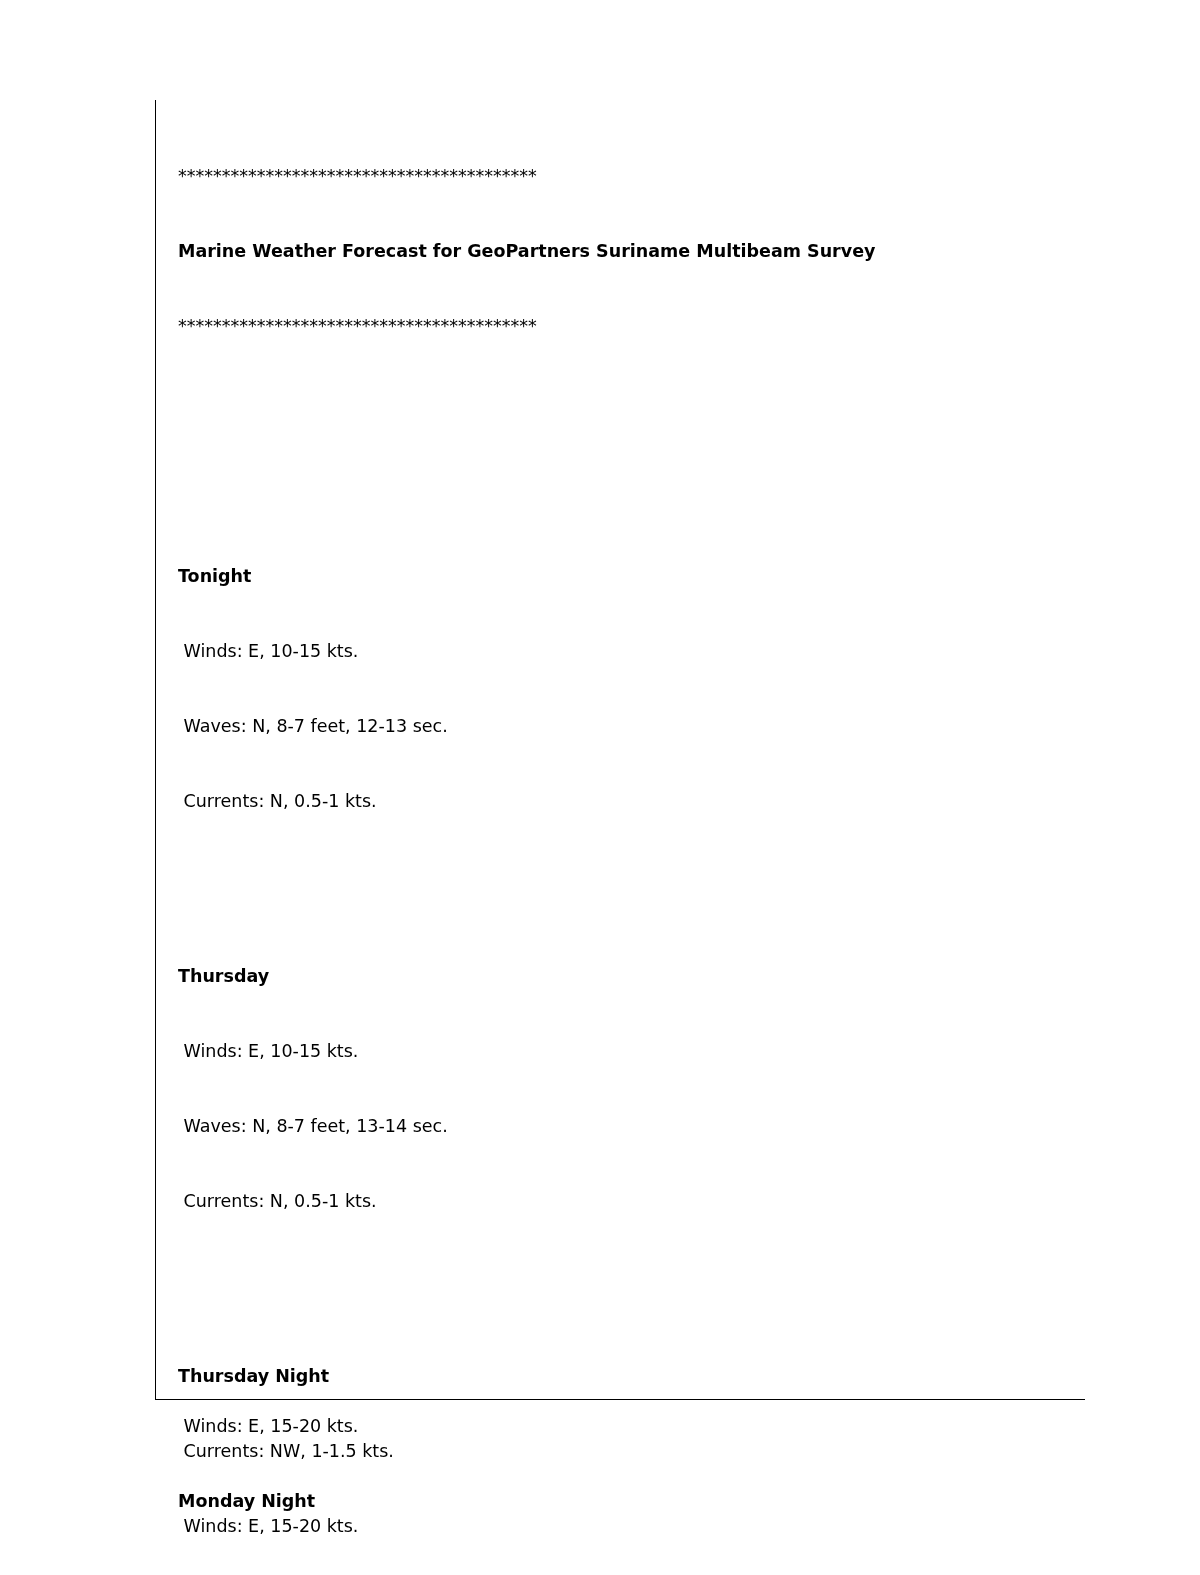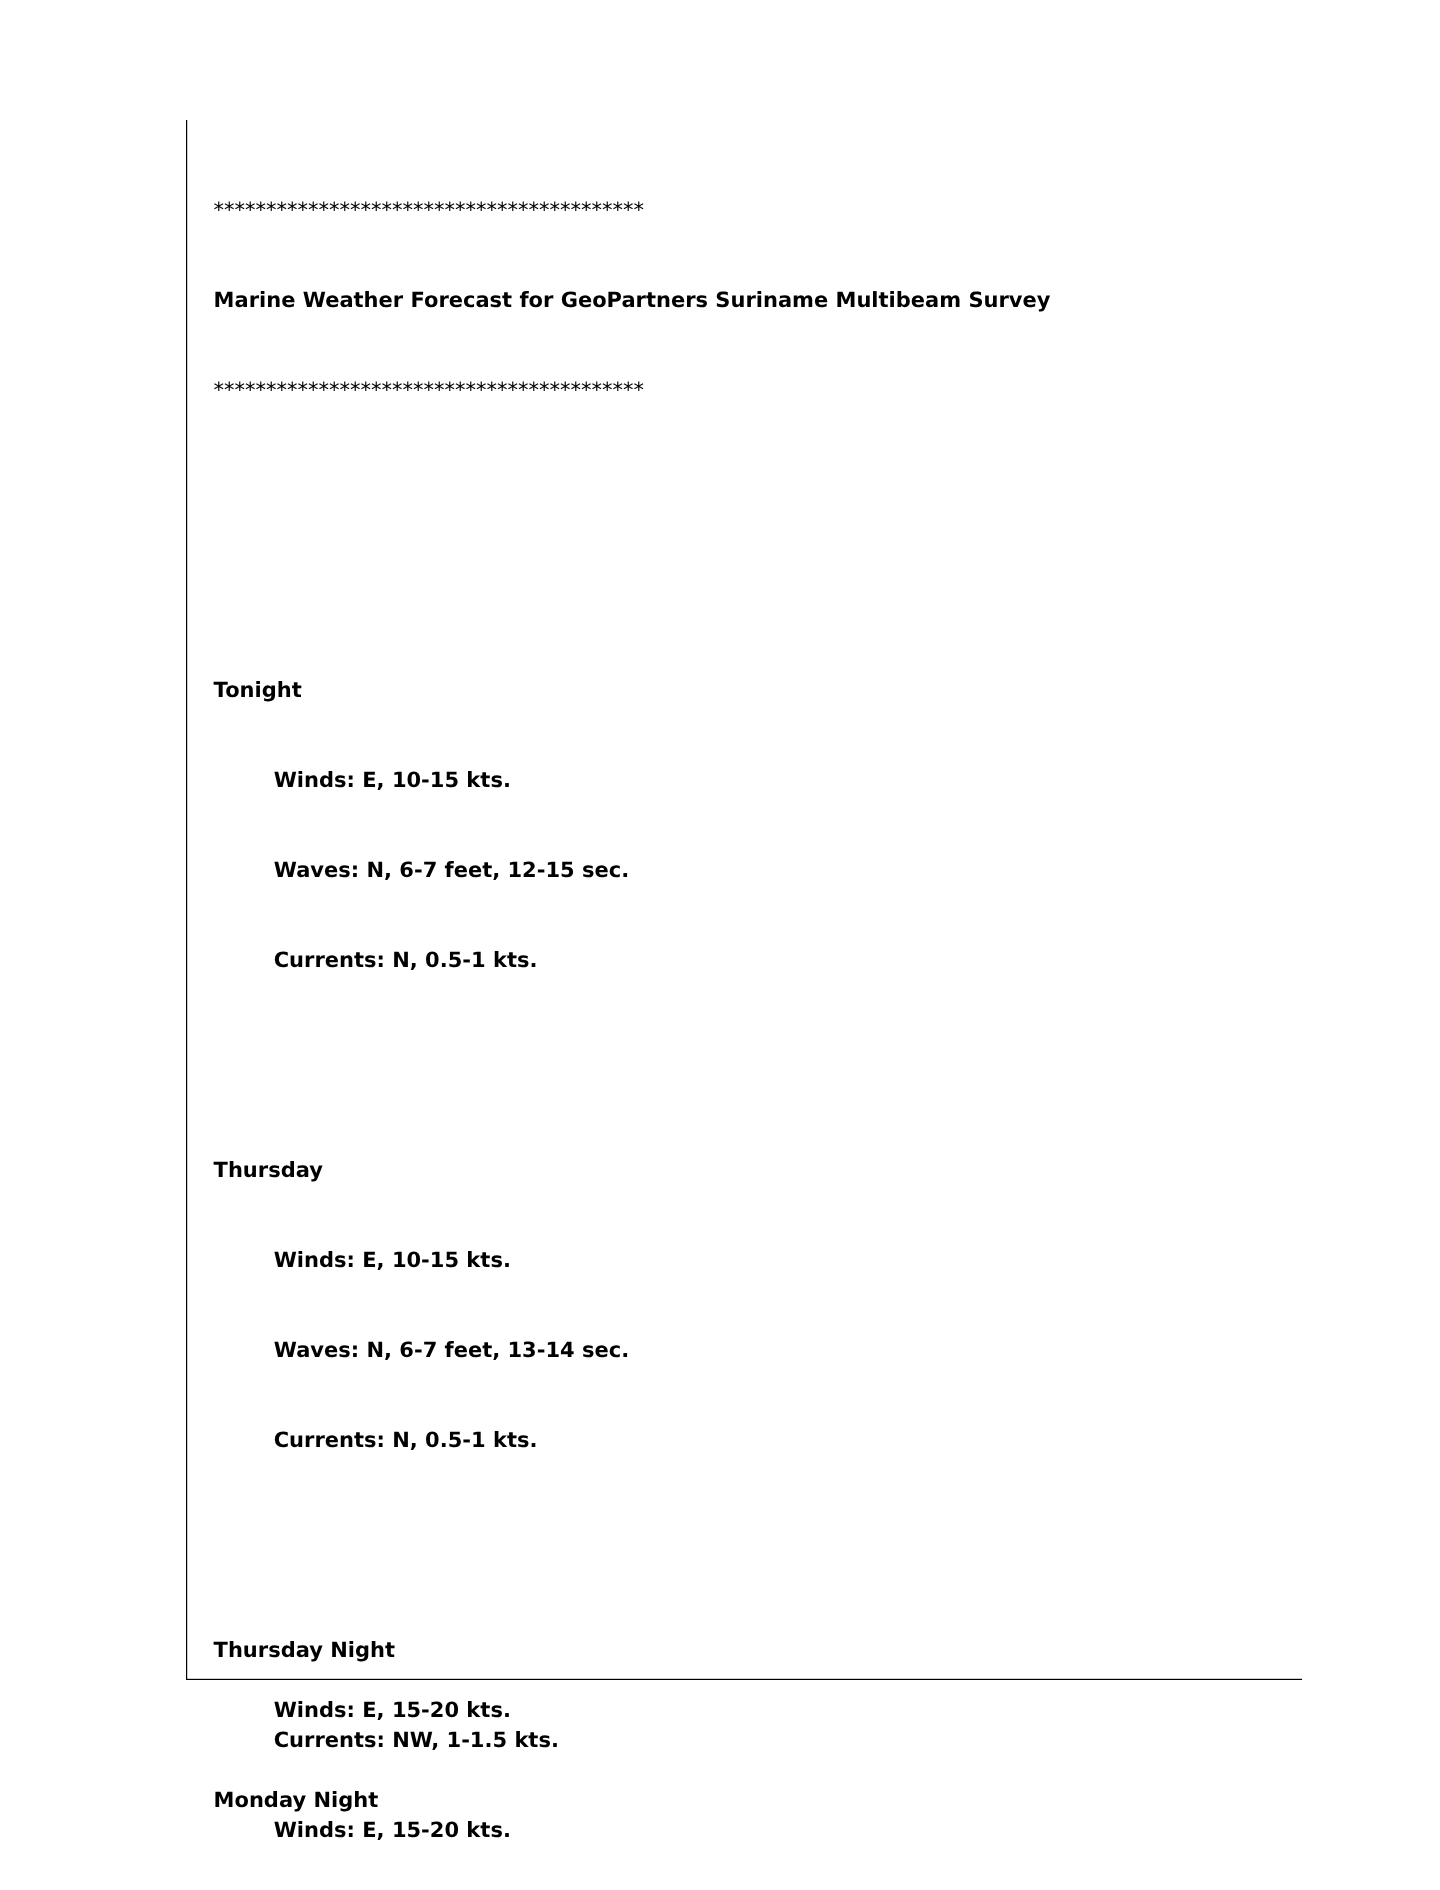--- a/index.html
+++ b/index.html
@@ -52,22 +52,21 @@
   .stars {
     letter-spacing: 0px;
   }
   .heading {
     font-weight: bold;
   }
   .period-name {
     font-weight: bold;
   }
   .detail {
-    font-weight: bold;
-    margin-left: 44px;
+    font-weight: normal;
   }
   .overflow-body {
     position: absolute;
     left: 178px;
     top: 1414px;
     width: 900px;
     font-size: 17.5px;
     line-height: 25px;
   }
 </style>
@@ -80,27 +79,27 @@
 
   <div class="text-body">
     <div class="line stars">*****************************************</div>
     <div class="line heading">Marine Weather Forecast for GeoPartners Suriname Multibeam Survey</div>
     <div class="line stars">*****************************************</div>
     <div class="line blank">&nbsp;</div>
     <div class="line blank">&nbsp;</div>
 
     <div class="line period-name">Tonight</div>
     <div class="line detail"> Winds: E, 10-15 kts.</div>
-    <div class="line detail"> Waves: N, 6-7 feet, 12-15 sec.</div>
+    <div class="line detail"> Waves: N, 8-7 feet, 12-13 sec.</div>
     <div class="line detail"> Currents: N, 0.5-1 kts.</div>
     <div class="line blank">&nbsp;</div>
 
     <div class="line period-name">Thursday</div>
     <div class="line detail"> Winds: E, 10-15 kts.</div>
-    <div class="line detail"> Waves: N, 6-7 feet, 13-14 sec.</div>
+    <div class="line detail"> Waves: N, 8-7 feet, 13-14 sec.</div>
     <div class="line detail"> Currents: N, 0.5-1 kts.</div>
     <div class="line blank">&nbsp;</div>
 
     <div class="line period-name">Thursday Night</div>
     
     
     
     
 
     

